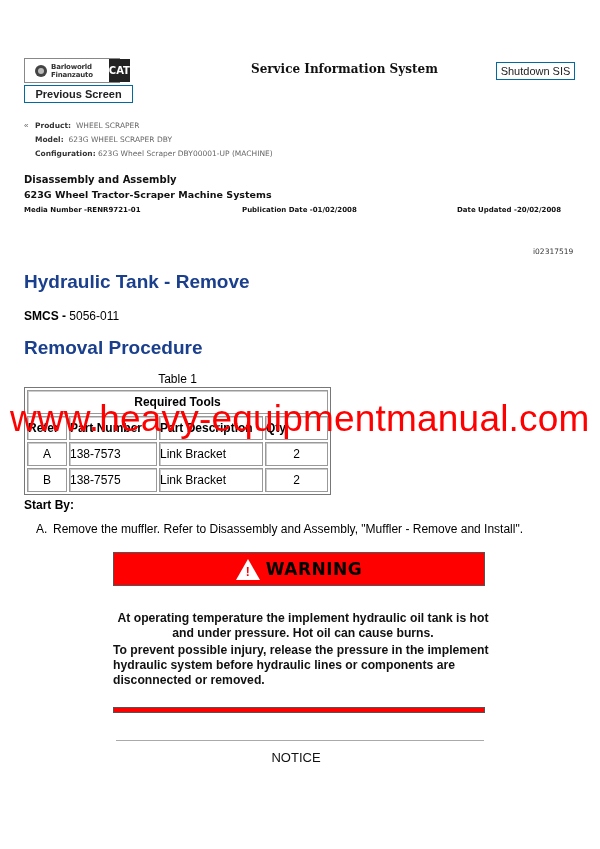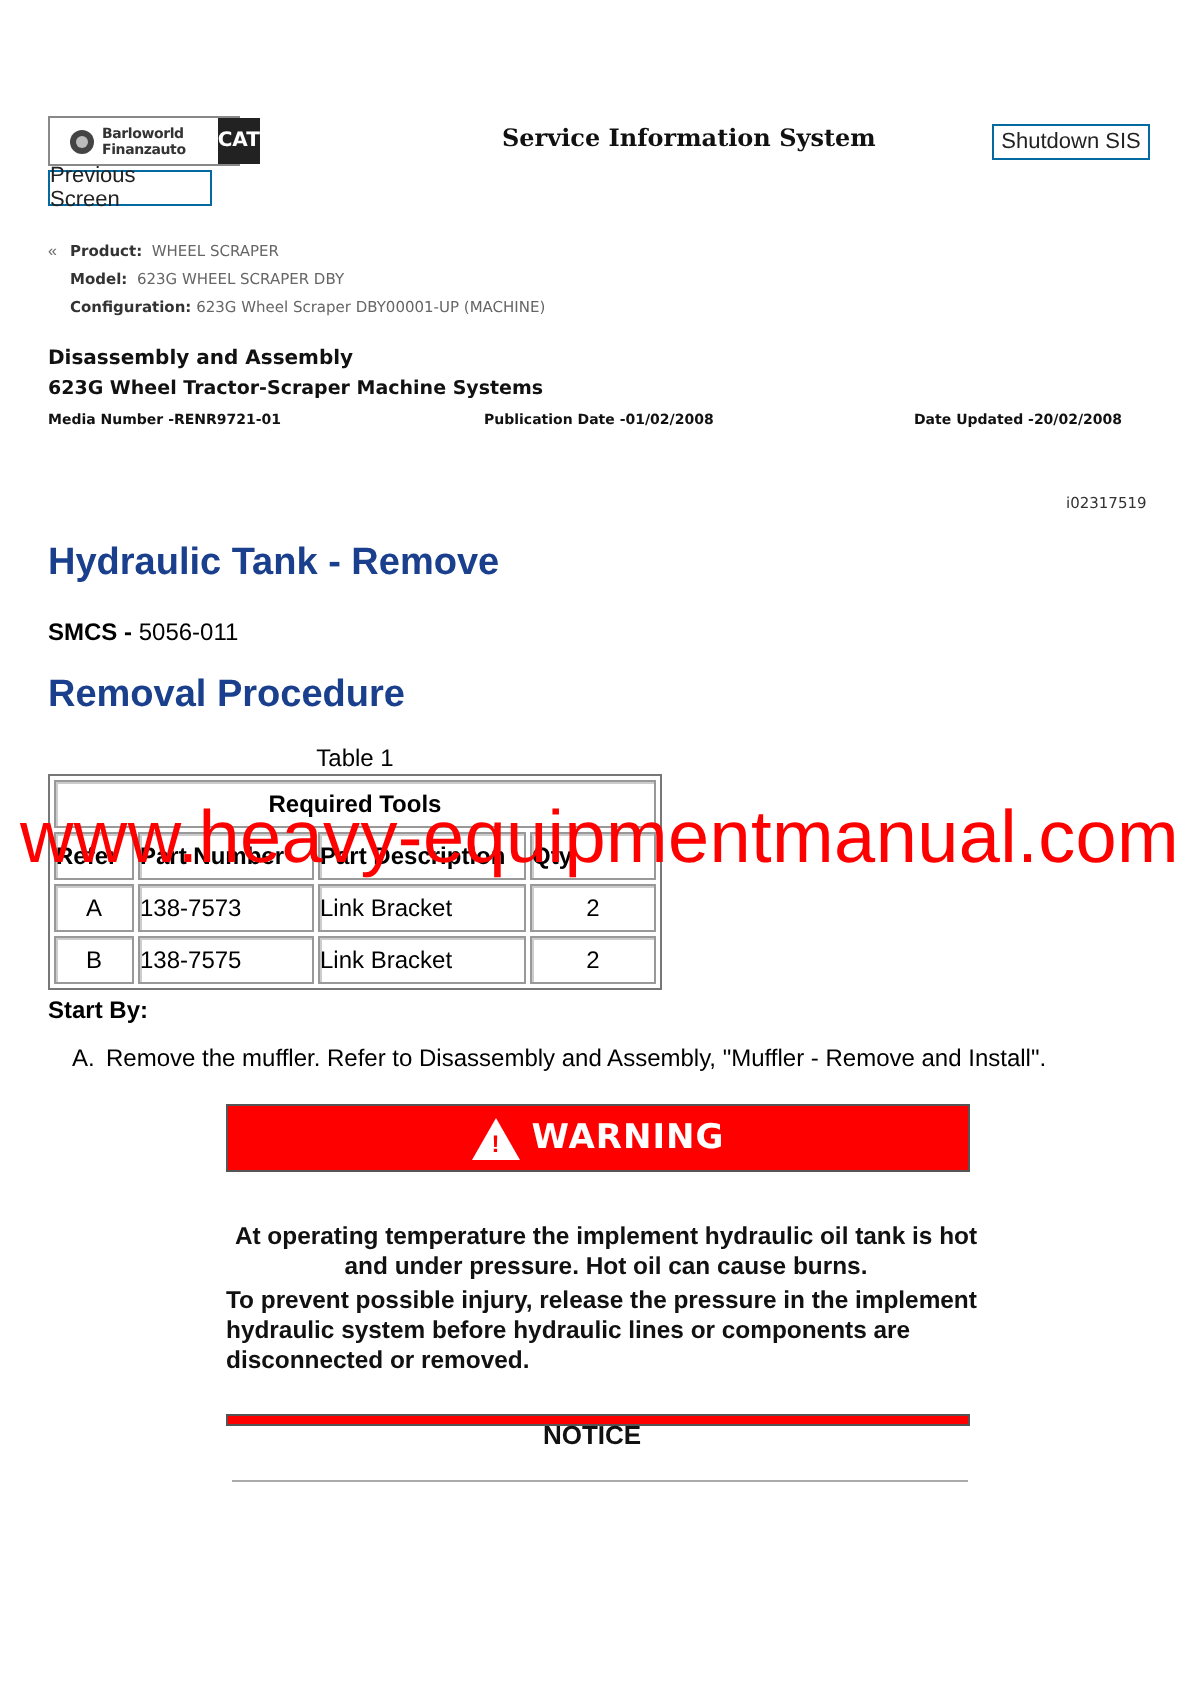--- a/index.html
+++ b/index.html
@@ -6,21 +6,21 @@
   body { width:600px; height:849px; position:relative; overflow:hidden; font-family:"Liberation Sans", sans-serif; color:#000; }
 
   .logo { position:absolute; left:24px; top:58px; width:96px; height:25px; border:1px solid #888; display:flex; background:#fff; box-sizing:border-box;gap:16px; }
   .logo-left { flex:1; display:flex; align-items:center; padding-left:10px; }
   .logo-globe { width:12px; height:12px; border-radius:50%; background:#444; margin-right:4px; position:relative; }
   .logo-globe::after { content:""; position:absolute; left:3px; top:3px; width:6px; height:6px; border-radius:50%; background:#bbb; }
   .logo-text { font-family:"DejaVu Sans", sans-serif; font-weight:bold; font-size:7px; line-height:8px; color:#333; letter-spacing:-0.2px; }
   .logo-cat { width:24px; background:#222; color:#fff; font-family:"DejaVu Sans", sans-serif; font-weight:bold; font-size:10px; display:flex; align-items:center; justify-content:center; }
 
   .btn { position:absolute; border:1px solid #0369a1; background:#fff; font-size:11px; color:#222; display:flex; align-items:center; justify-content:center; box-sizing:border-box; cursor:pointer; }
-  .btn-prev { left:24px; top:85px; width:82px; height:18px; }
+  .btn-prev { left:24px; top:85px; width:109px; height:18px;font-weight:bold; }
   .btn-shutdown { left:496px; top:62px; width:79px; height:18px; }
 
   .sis-title { position:absolute; left:251px; top:62px; font-family:"DejaVu Serif", serif; font-weight:bold; font-size:12px; color:#111; }
 
   .meta { position:absolute; left:24px; font-family:"DejaVu Sans", sans-serif; font-size:7.5px; color:#666; }
   .meta b { color:#333; }
   .meta-chev { position:absolute; left:24px; top:121px; font-size:8px; color:#666; }
 
   .h-doc { position:absolute; left:24px; top:174px; font-family:"DejaVu Sans", sans-serif; font-weight:bold; font-size:10px; color:#111; }
   .h-sys { position:absolute; left:24px; top:189px; font-family:"DejaVu Sans", sans-serif; font-weight:bold; font-size:9.5px; color:#111; }
@@ -42,26 +42,26 @@
 
   .watermark { position:absolute; left:10px; top:398px; font-size:37px; color:#ff0000; white-space:nowrap; letter-spacing:0.2px; pointer-events:none; }
 
   .startby { position:absolute; left:24px; top:498px; font-weight:bold; font-size:12px; }
   .step { position:absolute; left:36px; top:522px; font-size:12px; }
   .step .lbl { display:inline-block; width:17px; }
 
   .warn-banner { position:absolute; left:113px; top:552px; width:372px; height:34px; background:#ff0000; border:1px solid #555; box-sizing:border-box; display:flex; align-items:center; justify-content:center; }
   .warn-icon { width:0; height:0; border-left:12px solid transparent; border-right:12px solid transparent; border-bottom:21px solid #fff; position:relative; margin-right:6px; }
   .warn-icon span { position:absolute; left:-2px; top:6px; color:#ff0000; font-weight:bold; font-size:12px; }
-  .warn-text { color:#ffffff; font-family:"DejaVu Sans", sans-serif; font-weight:bold; font-size:17px; letter-spacing:0.5px; }
+  .warn-text { color:#000000; font-family:"DejaVu Sans", sans-serif; font-weight:bold; font-size:17px; letter-spacing:0.5px; }
 
   .warn-para { position:absolute; left:113px; width:380px; font-weight:bold; font-size:12.2px; line-height:15px; color:#111; }
   .warn-bar { position:absolute; left:113px; top:707px; width:372px; height:6px; background:#ff0000; border:1px solid #555; box-sizing:border-box; }
   .divider { position:absolute; left:116px; top:740px; width:368px; height:1px; background:#aaa; }
-  .notice { position:absolute; left:0; width:592px; top:710px; text-align:center; font-weight:bold; font-size:13px; color:#111; }
+  .notice { position:absolute; left:0; width:592px; top:750px; text-align:center; font-weight:normal; font-size:13px; color:#111; }
 </style>
 </head>
 <body>
 
 <div class="logo">
   <div class="logo-left">
     <div class="logo-globe"></div>
     <div class="logo-text">
       <div>Barloworld</div>
       <div>Finanzauto</div>

